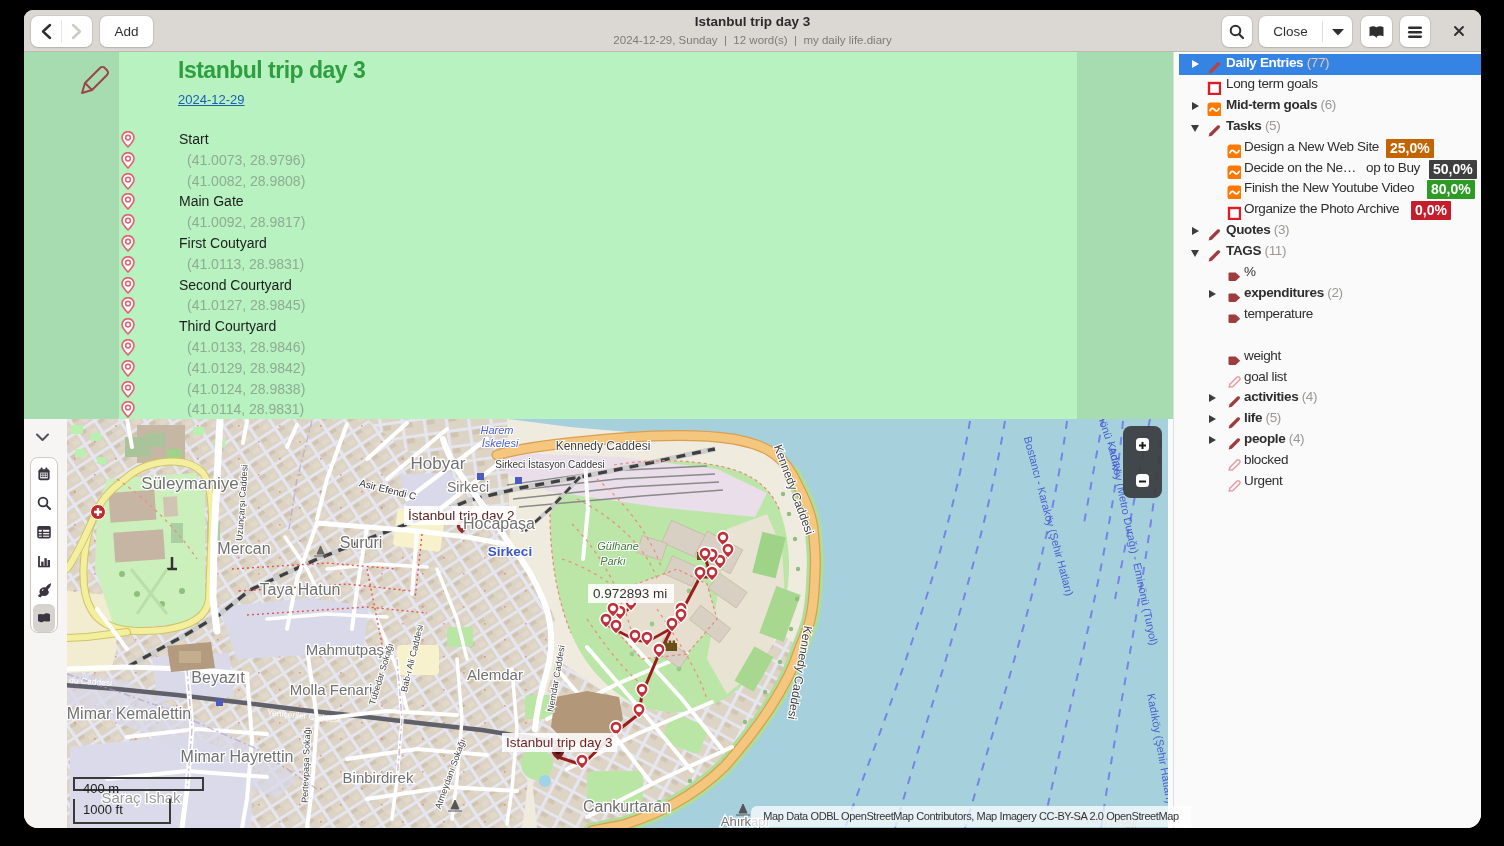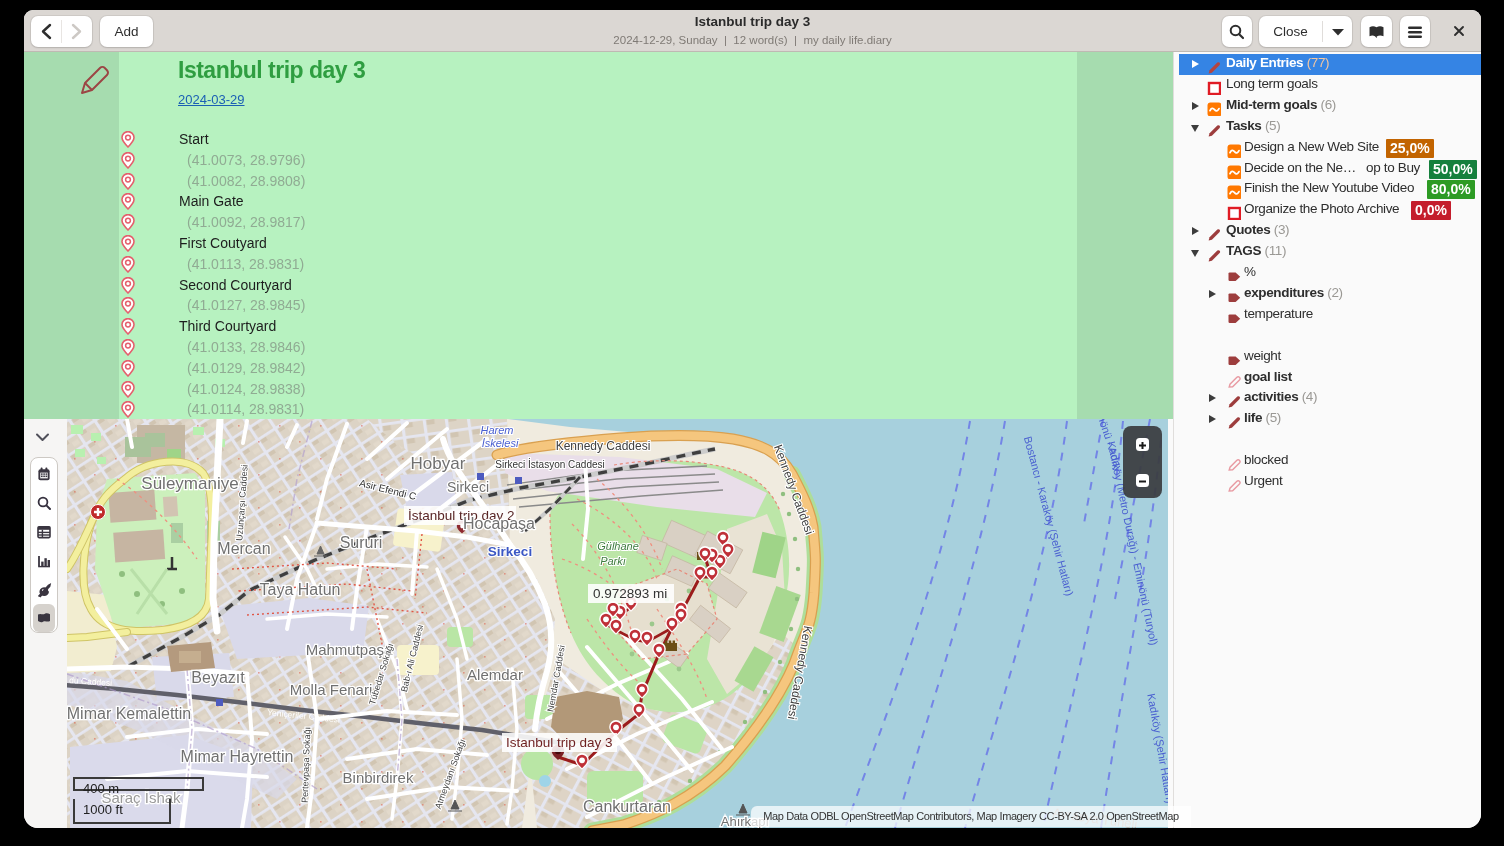--- a/index.html
+++ b/index.html
@@ -89,21 +89,21 @@
 
   <div id="textpanel">
     <div id="textinner"></div>
     <svg class="abs" style="left:52px;top:9px;" width="38" height="38">
       <g stroke="#9c4545" stroke-width="2" fill="none" stroke-linejoin="round">
         <path d="M6,32 L9,22 L24,7 A3.4,3.4 0 0 1 28.8,7 L31,9.2 A3.4,3.4 0 0 1 31,14 L16,29 L6,32 Z"></path>
         <path d="M9,22 L16,29"></path>
       </g>
     </svg>
     <div id="doctitle">Istanbul trip day 3</div>
-    <div id="doclink">2024-03-29</div>
+    <div id="doclink">2024-12-29</div>
 
     <svg class="pin" style="top:79px;" width="14" height="17">
         <path d="M7,16 C3.4,12.4 1,9.4 1,6.6 A6,6 0 0 1 13,6.6 C13,9.4 10.6,12.4 7,16 Z" fill="#fff" stroke="#e4606d" stroke-width="1.6"></path>
         <circle cx="7" cy="6.6" r="2.4" fill="none" stroke="#e4606d" stroke-width="1.5"></circle>
       </svg>
 <div class="trow" style="top:79px;">Start</div>
 <svg class="pin" style="top:100px;" width="14" height="17">
         <path d="M7,16 C3.4,12.4 1,9.4 1,6.6 A6,6 0 0 1 13,6.6 C13,9.4 10.6,12.4 7,16 Z" fill="#fff" stroke="#e4606d" stroke-width="1.6"></path>
         <circle cx="7" cy="6.6" r="2.4" fill="none" stroke="#e4606d" stroke-width="1.5"></circle>
       </svg>
@@ -218,21 +218,21 @@
         <span class="badge" style="left:212px;background:#c26400;">25,0%</span>
       </div>
 <div class="srow" style="top:106.5px;">
         <span style="position:absolute;left:53px;top:3px;width:15px;height:15px;">
           <svg class="sicon" width="15" height="15">
             <rect x="0.5" y="0.5" width="14" height="14" rx="3" fill="#ff7800"></rect>
             <path d="M3,8.6 Q5,4.6 7.5,7.6 Q10,10.6 12,6.6" stroke="#fff" stroke-width="1.8" fill="none" stroke-linecap="round"></path>
           </svg>
         </span>
         <span class="lbl" style="left:70px;font-weight:normal;">Decide on the Ne…&nbsp;&nbsp;&nbsp;op to Buy</span>
-        <span class="badge" style="left:255px;background:#15803d;">50,0%</span>
+        <span class="badge" style="left:255px;background:#404040;">50,0%</span>
       </div>
 <div class="srow" style="top:127.4px;">
         <span style="position:absolute;left:53px;top:3px;width:15px;height:15px;">
           <svg class="sicon" width="15" height="15">
             <rect x="0.5" y="0.5" width="14" height="14" rx="3" fill="#ff7800"></rect>
             <path d="M3,8.6 Q5,4.6 7.5,7.6 Q10,10.6 12,6.6" stroke="#fff" stroke-width="1.8" fill="none" stroke-linecap="round"></path>
           </svg>
         </span>
         <span class="lbl" style="left:70px;font-weight:normal;">Finish the New Youtube Video</span>
         <span class="badge" style="left:253px;background:#2d9b24;">80,0%</span>
@@ -296,39 +296,48 @@
           </svg>
         </span>
         <span class="lbl" style="left:70px;font-weight:normal;">weight</span>
       </div>
 <div class="srow" style="top:315.5px;">
         <span style="position:absolute;left:53px;top:3px;width:15px;height:15px;">
           <svg class="sicon" width="15" height="15">
             <path d="M2.2,13 L3.0,10.2 L9.9,3.3 A1.8,1.8 0 0 1 12.4,3.3 L12.5,3.4 A1.8,1.8 0 0 1 12.5,5.9 L5.6,12.8 L2.2,13 Z" fill="none" stroke="#e89aa2" stroke-width="1.4"></path>
           </svg>
         </span>
-        <span class="lbl" style="left:70px;font-weight:bold;">goal list</span>
+        <span class="lbl" style="left:70px;font-weight:normal;">goal list</span>
       </div>
 <div class="srow" style="top:336.4px;">
         <span class="exp" style="left:35px;border-left:7px solid #3c3c3c;border-top:4.5px solid transparent;border-bottom:4.5px solid transparent;"></span>
         <span style="position:absolute;left:53px;top:3px;width:15px;height:15px;">
           <svg class="sicon" width="15" height="15">
             <path d="M1.6,13.6 L2.6,10.3 L10.3,2.6 A1.6,1.6 0 0 1 12.4,2.6 L12.6,2.8 A1.6,1.6 0 0 1 12.6,5.0 L4.9,12.7 L1.6,13.6 Z" fill="#9d3d3d"></path>
           </svg>
         </span>
         <span class="lbl" style="left:70px;font-weight:bold;">activities <span class="cnt">(4)</span></span>
       </div>
 <div class="srow" style="top:357.3px;">
         <span class="exp" style="left:35px;border-left:7px solid #3c3c3c;border-top:4.5px solid transparent;border-bottom:4.5px solid transparent;"></span>
         <span style="position:absolute;left:53px;top:3px;width:15px;height:15px;">
           <svg class="sicon" width="15" height="15">
             <path d="M1.6,13.6 L2.6,10.3 L10.3,2.6 A1.6,1.6 0 0 1 12.4,2.6 L12.6,2.8 A1.6,1.6 0 0 1 12.6,5.0 L4.9,12.7 L1.6,13.6 Z" fill="#9d3d3d"></path>
           </svg>
         </span>
         <span class="lbl" style="left:70px;font-weight:bold;">life <span class="cnt">(5)</span></span>
+      </div>
+<div class="srow" style="top:378.2px;">
+        <span class="exp" style="left:35px;border-left:7px solid #3c3c3c;border-top:4.5px solid transparent;border-bottom:4.5px solid transparent;"></span>
+        <span style="position:absolute;left:53px;top:3px;width:15px;height:15px;">
+          <svg class="sicon" width="15" height="15">
+            <path d="M1.6,13.6 L2.6,10.3 L10.3,2.6 A1.6,1.6 0 0 1 12.4,2.6 L12.6,2.8 A1.6,1.6 0 0 1 12.6,5.0 L4.9,12.7 L1.6,13.6 Z" fill="#9d3d3d"></path>
+          </svg>
+        </span>
+        <span class="lbl" style="left:70px;font-weight:bold;">people <span class="cnt">(4)</span></span>
       </div>
 <div class="srow" style="top:420.0px;">
         <span style="position:absolute;left:53px;top:3px;width:15px;height:15px;">
           <svg class="sicon" width="15" height="15">
             <path d="M2.2,13 L3.0,10.2 L9.9,3.3 A1.8,1.8 0 0 1 12.4,3.3 L12.5,3.4 A1.8,1.8 0 0 1 12.5,5.9 L5.6,12.8 L2.2,13 Z" fill="none" stroke="#e89aa2" stroke-width="1.4"></path>
           </svg>
         </span>
         <span class="lbl" style="left:70px;font-weight:normal;">Urgent</span>
       </div>
 <div class="srow" style="top:399.1px;">

